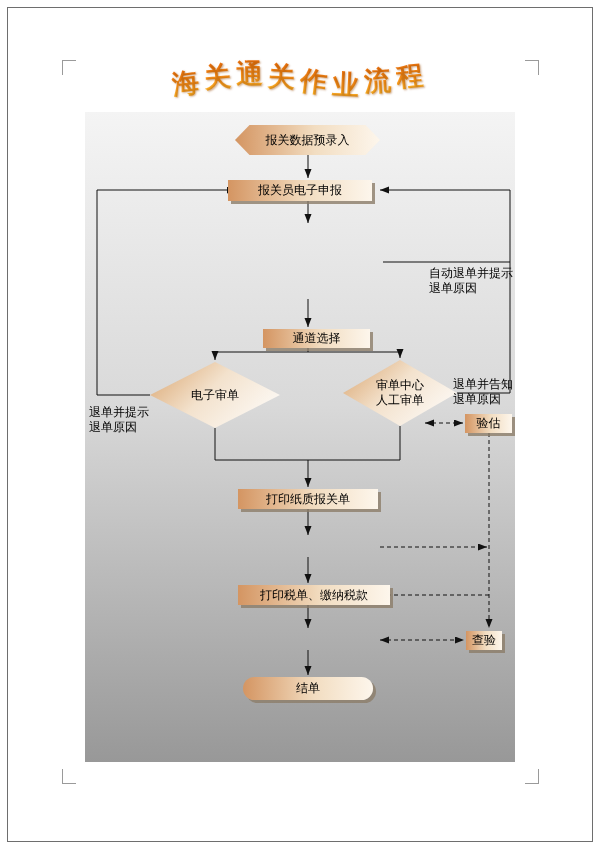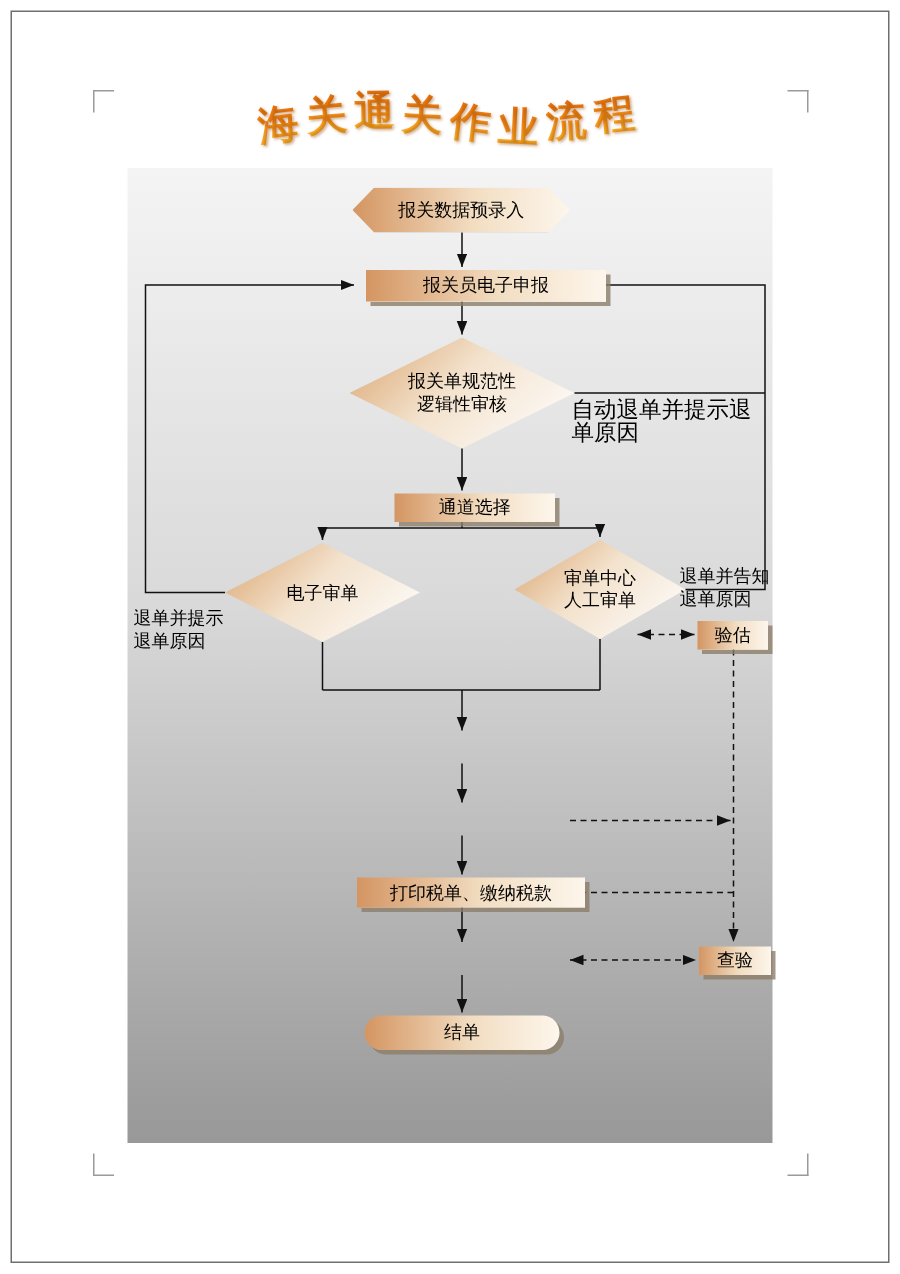--- a/index.html
+++ b/index.html
@@ -43,21 +43,21 @@
   .hex{clip-path:polygon(10% 0,90% 0,100% 50%,90% 100%,10% 100%,0 50%);
     background:linear-gradient(90deg,#d49562 0%,#f2ddc1 55%,#fdf6ec 100%);
     filter:drop-shadow(3px 3px 0 rgba(140,125,105,.8));}
   .diamond{clip-path:polygon(50% 0,100% 50%,50% 100%,0 50%);
     background:linear-gradient(135deg,#d9a36c 0%,#f3e2cd 45%,#ffffff 100%);
     filter:drop-shadow(3px 3px 0 rgba(140,125,105,.8));}
   .rounded{border-radius:12px;background:linear-gradient(90deg,#d49562 0%,#f2ddc1 55%,#fdf6ec 100%);
     box-shadow:3px 3px 0 rgba(140,125,105,.8);}
 
   .freelabel{position:absolute;font-size:12px;line-height:15px;color:#000;}
-  .freelabel.small{font-size:15px;}
+  .freelabel.small{font-size:12px;margin-left:48px;}
 </style>
 </head>
 <body>
 
 <div class="page">
   <div class="page-border"></div>
   <div class="crop tl"></div>
   <div class="crop tr"></div>
   <div class="crop bl"></div>
   <div class="crop br"></div>
@@ -103,54 +103,53 @@
         <line x1="295" y1="435" x2="402" y2="435" marker-end="url(#ah)"></line>
         <line x1="404" y1="483" x2="296" y2="483" marker-end="url(#ah)"></line>
         <line x1="295" y1="528" x2="379" y2="528" marker-start="url(#ah)" marker-end="url(#ah)"></line>
       </g>
     </svg>
 
     <div class="node hex" style="left:150px;top:13px;width:145px;height:30px">
       <span>报关数据预录入</span>
     </div>
 
-    <div class="node rect" style="left:159px;top:68px;width:160px;height:21px">
+    <div class="node rect" style="left:143px;top:68px;width:144px;height:21px">
       <span>报关员电子申报</span>
     </div>
 
-    <div class="node diamond" style="left:148px;top:113px;width:150px;height:74px">
-      <span>报关单规范性</span>
-      <span>逻辑性审核</span>
-    </div>
 
     <div class="node rect" style="left:178px;top:217px;width:107px;height:19px">
       <span>通道选择</span>
     </div>
 
     <div class="node diamond" style="left:65px;top:250px;width:130px;height:66px">
       <span>电子审单</span>
     </div>
 
     <div class="node diamond" style="left:258px;top:248px;width:114px;height:66px">
       <span>审单中心</span>
       <span>人工审单</span>
     </div>
 
     <div class="node rect" style="left:380px;top:302px;width:47px;height:19px">
       <span>验估</span>
     </div>
 
+    <div class="node rect" style="left:153px;top:377px;width:140px;height:20px">
+      <span>打印纸质报关单</span>
+    </div>
 
 
     <div class="node rect" style="left:153px;top:473px;width:152px;height:20px">
       <span>打印税单、缴纳税款</span>
     </div>
 
 
-    <div class="node rect" style="left:381px;top:519px;width:48px;height:19px">
+    <div class="node rect" style="left:381px;top:519px;width:36px;height:19px">
       <span>查验</span>
     </div>
 
     <div class="node rounded" style="left:158px;top:565px;width:130px;height:23px">
       <span>结单</span>
     </div>
 
     <div class="freelabel small" style="left:296px;top:154px;">自动退单并提示退单原因</div>
 
     <div class="freelabel" style="left:4px;top:249px;width:64px;margin-top:44px;">

